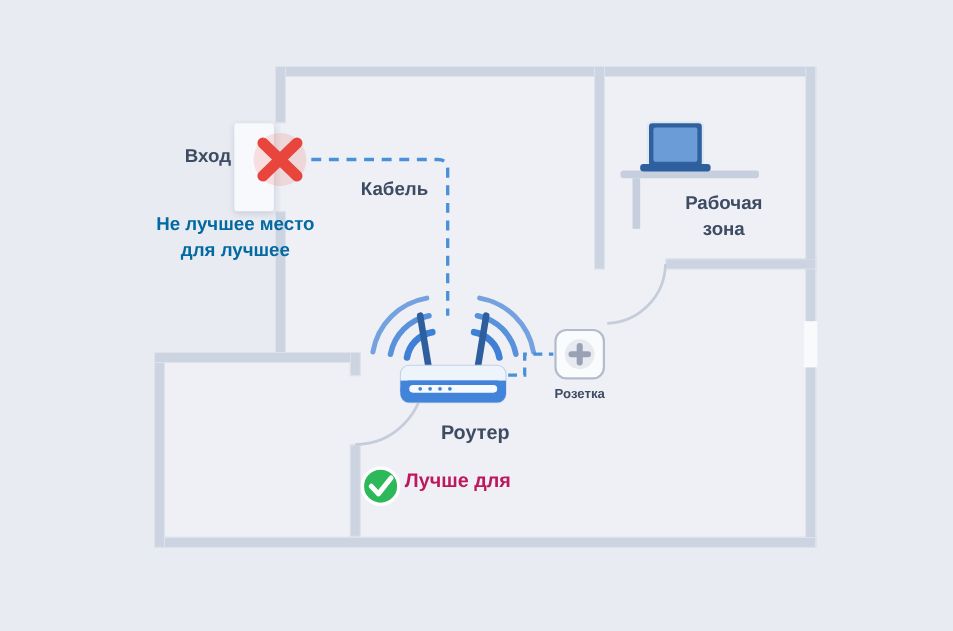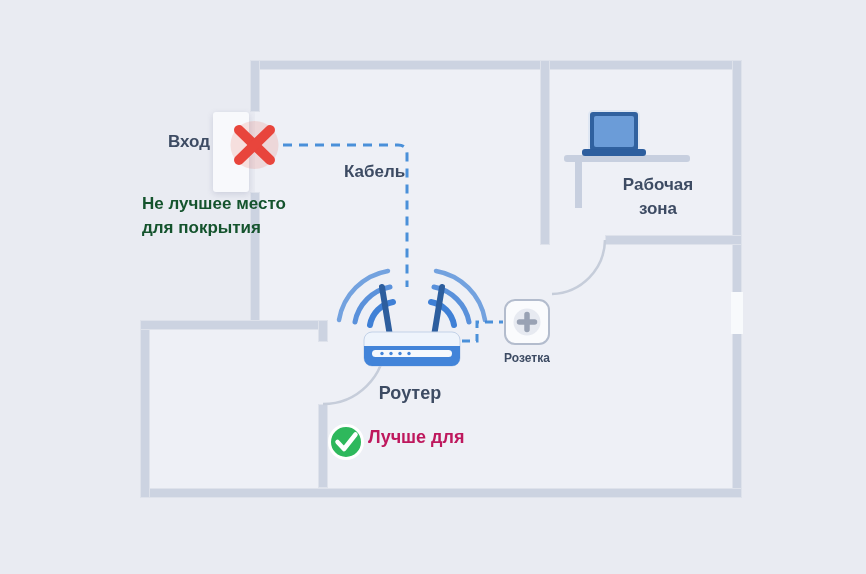--- a/index.html
+++ b/index.html
@@ -13,23 +13,23 @@
   .window{position:absolute;background:#f8fafc;}
   .door-leaf{
     position:absolute;left:213px;top:112px;width:36px;height:80px;
     background:#f8f9fc;border-radius:3px;
     box-shadow:0 2px 6px rgba(70,80,120,.18);
   }
   .art{position:absolute;left:0;top:0;}
   .label{position:absolute;color:#3d4b63;font-weight:600;font-size:17px;line-height:22px;white-space:nowrap;}
   .label.center{text-align:center;white-space:normal;}
   .lbl-entrance{left:168px;top:131px;}
-  .lbl-cable{left:344px;top:161px;text-align:center;}
-  .lbl-bad{left:142px;top:192px;color:#14532d;font-weight:700;line-height:24px;}
-  .lbl-router{left:364px;top:382px;width:92px;font-size:18px;font-weight:700;}
+  .lbl-cable{left:328px;top:161px;text-align:center;}
+  .lbl-bad{left:142px;top:192px;color:#0369a1;font-weight:700;line-height:24px;text-align:center;}
+  .lbl-router{left:386px;top:382px;width:92px;font-size:18px;font-weight:700;}
   .lbl-outlet{left:485px;top:347px;width:84px;font-size:12px;}
   .lbl-good{left:368px;top:425px;color:#be185d;font-weight:700;font-size:18px;line-height:25px;}
   .lbl-workzone{left:611px;top:173px;width:94px;line-height:24px;}
 </style>
 </head>
 <body>
 
 <div class="stage">
 
   <div class="floor" style="left:255px;top:65px;width:482px;height:428px;"></div>
@@ -114,21 +114,21 @@
       <rect x="582" y="149" width="64" height="7" rx="3" fill="#2d5e9e"></rect>
     </g>
   </svg>
 
   <div class="label lbl-entrance">Вход</div>
 
   <div class="label lbl-cable">Кабель</div>
 
   <div class="label lbl-bad">
     <div>Не лучшее место</div>
-    <div>для покрытия</div>
+    <div>для лучшее</div>
   </div>
 
   <div class="label center lbl-router">Роутер</div>
 
   <div class="label center lbl-outlet">Розетка</div>
 
   <div class="label lbl-good">
     <div>Лучше для</div>
   </div>
 

